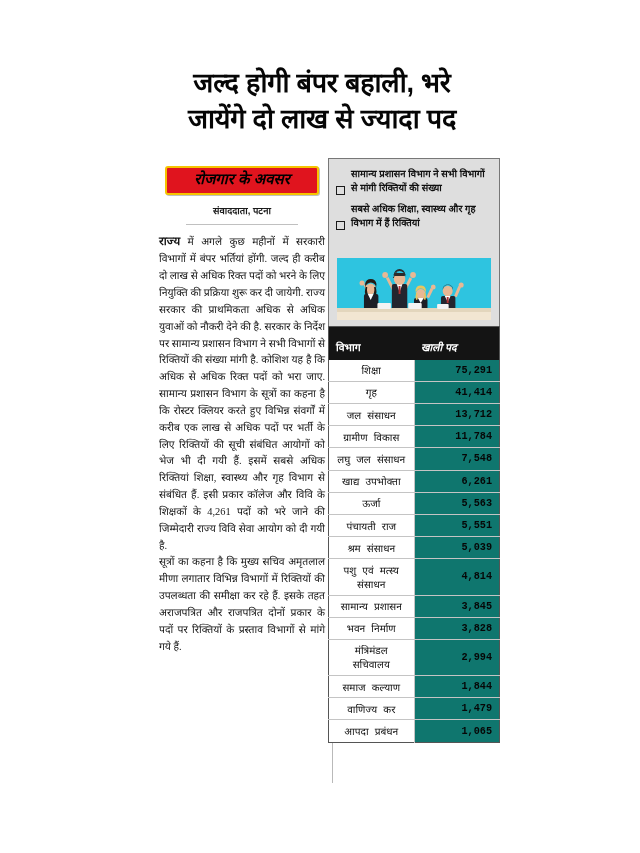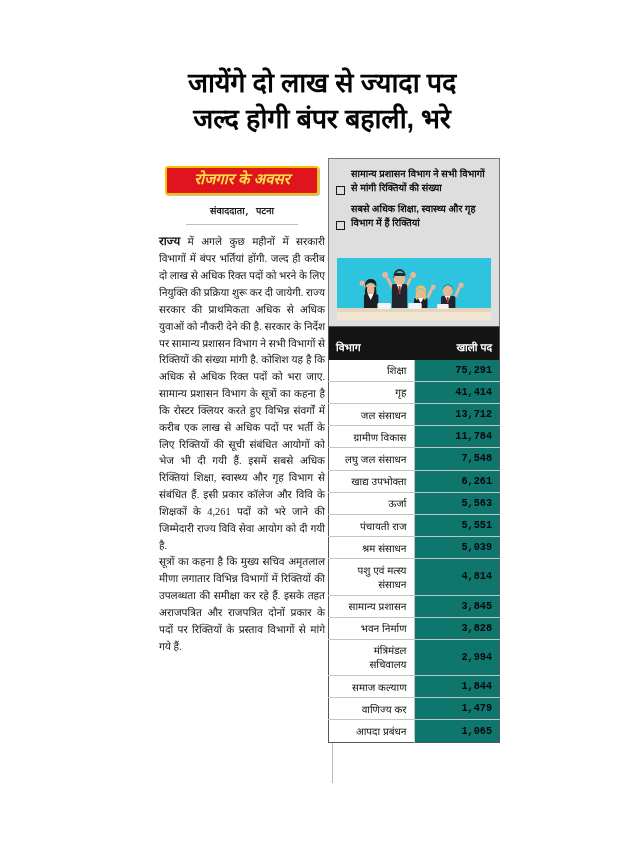--- a/index.html
+++ b/index.html
@@ -86,29 +86,29 @@
     border-radius: 3px;
     text-align: center;
     padding: 3px 6px 5px 6px;
     box-shadow: 1px 1px 0 rgba(0,0,0,0.25);
   }
   .banner-text {
     font-family: "Liberation Sans", "DejaVu Sans", sans-serif;
     font-weight: 700;
     font-size: 15px;
     line-height: 1.1;
-    color: #fde047;
+    color: #000000;
     white-space: nowrap;
     font-style: italic;
   }
 
   .byline {
     margin-top: 9px;
     text-align: center;
-    font-family: Liberation Mono, monospace;
+    font-family: Liberation Sans, sans-serif;
     font-weight: 700;
     font-size: 9.5px;
     color: #1a1a1a;
   }
   .byline-rule {
     margin: 7px auto 0 auto;
     width: 112px;
     height: 1px;
     background: #c0c0c0;
   }
@@ -199,29 +199,29 @@
   }
   .vac-table th {
     background: #141414;
     color: #ffffff;
     font-family: "Liberation Sans", "DejaVu Sans", sans-serif;
     font-weight: 700;
     font-size: 10.5px;
     padding: 13px 7px 6px 7px;
   }
   .th-dept { text-align: left; }
-  .th-vac  { text-align: right; }
+  .th-vac  { text-align: left; font-style: italic; }
   .vac-table td {
     font-size: 10.2px;
     padding: 3.6px 7px 3.6px 7px;
     border-bottom: 1px solid #c4c4c4;
   }
   .td-dept {
-    font-family: Liberation Sans, sans-serif;
-    text-align: right;
+    font-family: Liberation Mono, monospace;
+    text-align: center;
     color: #101010;
     background: #ffffff;
     font-weight: 500;
   }
   .td-vac {
     font-family: Liberation Mono, monospace;
     text-align: right;
     font-weight: 700;
     font-size: 12.4px;
     color: #060606;
@@ -230,22 +230,22 @@
     width: 62px;
   }
   .vac-table tr:last-child td { border-bottom: none; }
 </style>
 </head>
 <body>
 
 <div class="clipping">
 
   <div class="headline">
+    <span class="headline-line">जल्द होगी बंपर बहाली, भरे</span>
     <span class="headline-line">जायेंगे दो लाख से ज्यादा पद</span>
-    <span class="headline-line">जल्द होगी बंपर बहाली, भरे</span>
   </div>
 
   <div class="columns">
 
     <div class="col-left">
 
       <div class="banner-wrap">
         <div class="banner">
           <div class="banner-text">रोजगार के अवसर</div>
         </div>

